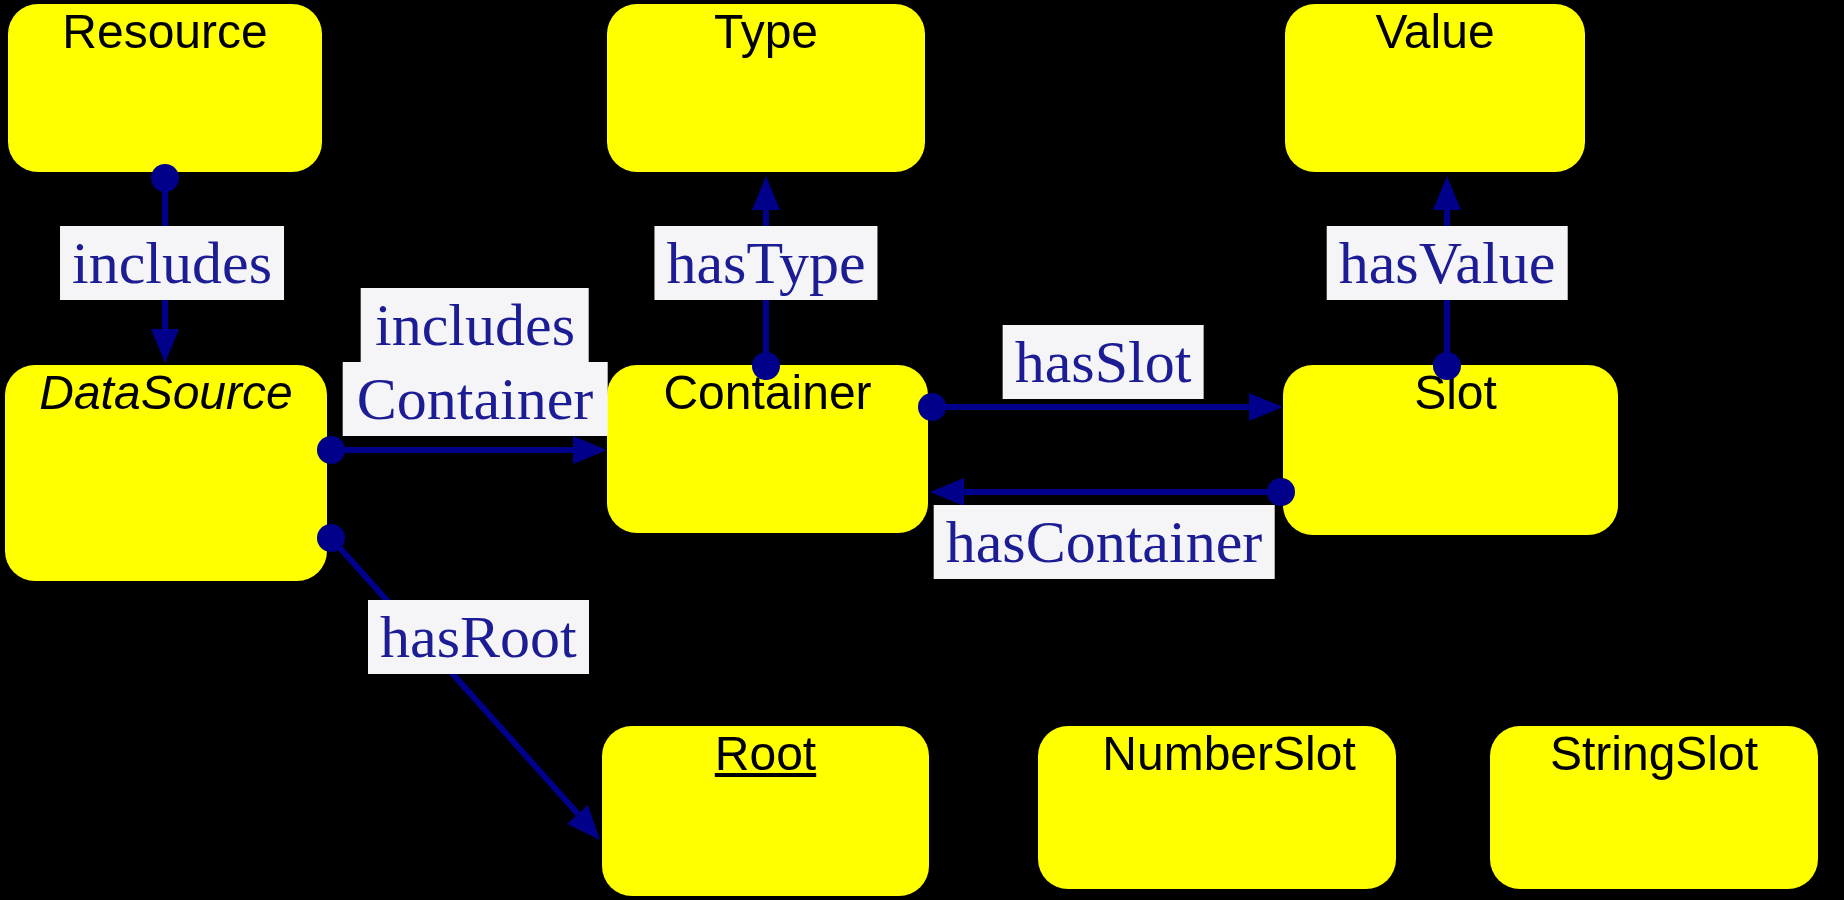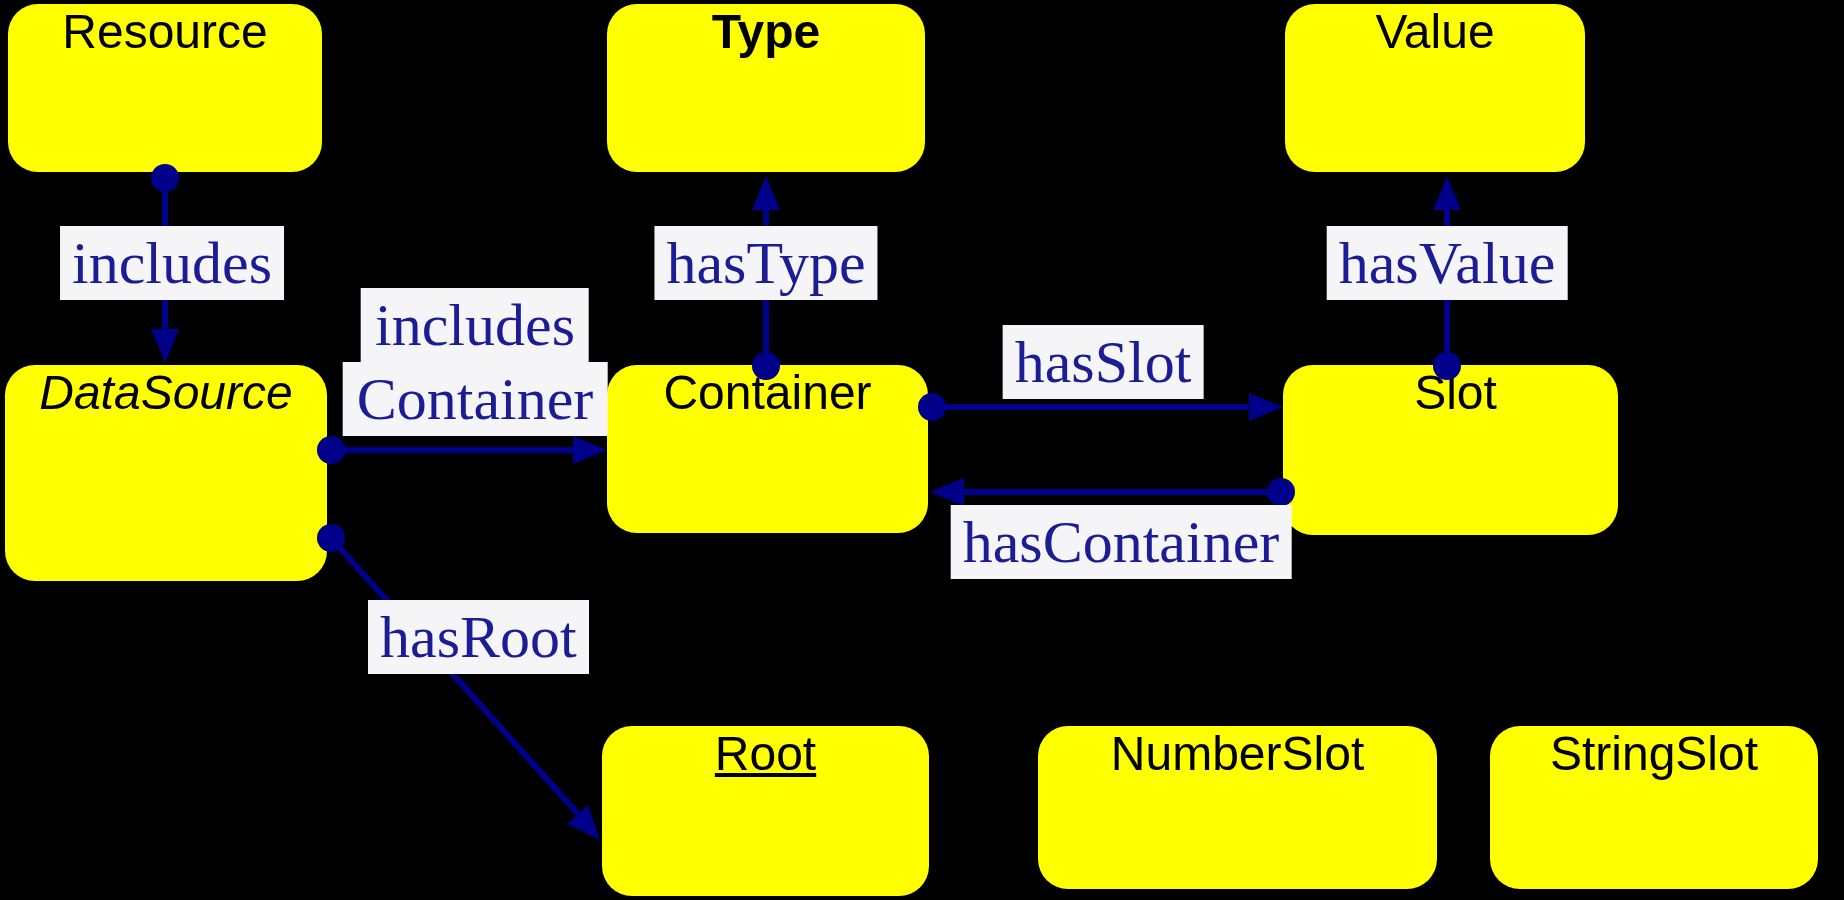--- a/index.html
+++ b/index.html
@@ -65,39 +65,39 @@
   }
 </style>
 </head>
 <body>
 
 <div class="stage">
 
   <div class="node" style="left:8px;   top:4px;   width:314px; height:168px;">
     <span class="node-label">Resource</span>
   </div>
-  <div class="node" style="left:607px; top:4px;   width:318px; height:168px;font-weight:bold;">
+  <div class="node" style="left:607px; top:4px;   width:318px; height:168px;">
     <span class="node-label">Type</span>
   </div>
   <div class="node" style="left:1285px;top:4px;   width:300px; height:168px;">
     <span class="node-label">Value</span>
   </div>
   <div class="node" style="left:5px;   top:365px; width:322px; height:216px;font-style:italic;">
     <span class="node-label">DataSource</span>
   </div>
   <div class="node" style="left:607px; top:365px; width:321px; height:168px;">
     <span class="node-label">Container</span>
   </div>
   <div class="node" style="left:1283px;top:365px; width:325px; height:170px;padding-left:10px;">
     <span class="node-label">Slot</span>
   </div>
   <div class="node" style="left:602px; top:726px; width:327px; height:170px;text-decoration:underline;">
     <span class="node-label">Root</span>
   </div>
-  <div class="node" style="left:1038px;top:726px; width:399px; height:163px;">
+  <div class="node" style="left:1038px;top:726px; width:334px; height:163px;padding-left:24px;">
     <span class="node-label">NumberSlot</span>
   </div>
   <div class="node" style="left:1490px;top:726px; width:328px; height:163px;">
     <span class="node-label">StringSlot</span>
   </div>
 
   <svg class="edges-layer" width="1844" height="900" viewBox="0 0 1844 900">
     <g fill="#00008b" stroke="#00008b" stroke-width="6">
 
       <g>
@@ -151,17 +151,17 @@
 
   <div class="edge-label centered" style="left:1447px; top:226px;">hasValue</div>
 
   <div class="edge-label two-line" style="left:475px; top:288px;">
     <span>includes</span>
     <span>Container</span>
   </div>
 
   <div class="edge-label centered" style="left:1103px; top:325px;">hasSlot</div>
 
-  <div class="edge-label centered" style="left:1104px; top:505px;margin-left:17px;">hasContainer</div>
+  <div class="edge-label centered" style="left:1104px; top:505px;">hasContainer</div>
 
   <div class="edge-label" style="left:368px; top:600px;">hasRoot</div>
 
 </div>
 
 </body></html>

